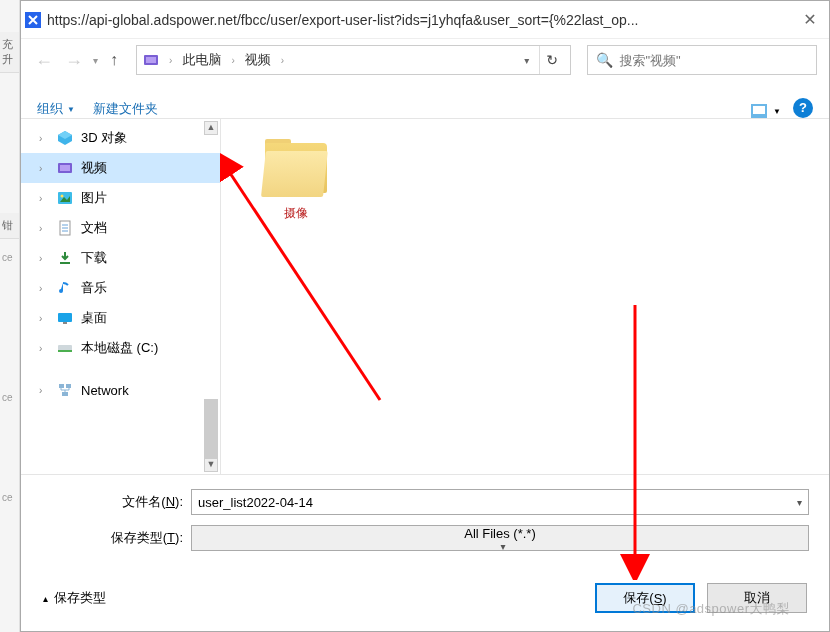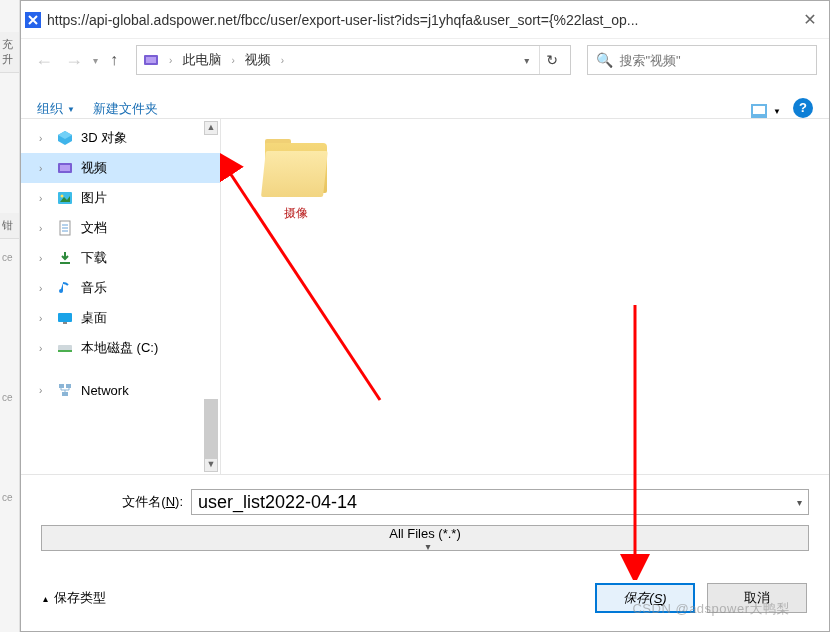--- a/index.html
+++ b/index.html
@@ -57,30 +57,30 @@
 .folder-back { position: absolute; top: 4px; left: 4px; width: 62px; height: 50px; background: linear-gradient(#f5d87a, #e8c460); border-radius: 2px 4px 2px 2px; }
 .folder-tab { position: absolute; top: 0; left: 4px; width: 26px; height: 10px; background: #f0d075; border-radius: 2px 2px 0 0; }
 .folder-front { position: absolute; top: 12px; left: 0; width: 62px; height: 46px; background: linear-gradient(#fce9a8, #f2d582); border-radius: 2px; transform: skewX(-6deg); transform-origin: bottom left; }
 .folder-label { font-size: 12px; color: #b91c1c; }
 
 .bottom-panel { border-top: 1px solid #e5e5e5; padding: 14px 20px 8px 20px; }
 .field-row { display: flex; align-items: center; margin-bottom: 10px; }
 .field-label { width: 150px; text-align: right; font-size: 13px; padding-right: 8px; }
 .field-label u { text-decoration: underline; }
 .field-input { flex: 1; height: 26px; border: 1px solid #aaa; padding: 0 6px; font-size: 13px; display: flex; align-items: center; }
-.field-input input { border: none; outline: none; flex: 1; font-size: 18px; }
+.field-input input { border: none; outline: none; flex: 1; font-size: 13px; }
 .field-input.combo { background: #efefef; justify-content: space-between; flex-direction: column; }
 .combo-arrow { font-size: 10px; color: #555; padding-left: 6px; }
 
 .footer { display: flex; align-items: center; padding: 14px 22px 18px 22px; }
 .hide-folders { font-size: 13px; cursor: pointer; display: flex; align-items: center; gap: 6px; }
 .hide-arrow { font-size: 10px; }
 .footer-spacer { flex: 1; }
 .btn { width: 100px; height: 30px; border: 1px solid #aaa; background: #e8e8e8; font-size: 13px; cursor: pointer; display: flex; align-items: center; justify-content: center; margin-left: 12px; }
-.btn.primary { border: 2px solid #0078d7; background: #e5f1fb; font-style: italic; }
+.btn.primary { border: 2px solid #0078d7; background: #e5f1fb; }
 
 
 .annot { position: absolute; pointer-events: none; }
 .arrow1 { left: 220px; top: 130px; }
 .arrow2 { left: 615px; top: 300px; }
 
 .watermark { position: absolute; right: 40px; bottom: 14px; font-size: 13px; color: rgba(140,140,140,0.6); letter-spacing: 0.5px; pointer-events: none; }
 </style>
 </head>
 <body>
@@ -272,20 +272,23 @@
     <div class="field-row">
       <div class="field-label">
         <span>文件名(</span><u>N</u><span>):</span>
       </div>
       <div class="field-input">
         <input value="user_list2022-04-14" style="">
         <span class="combo-arrow">▾</span>
       </div>
     </div>
     <div class="field-row">
+      <div class="field-label">
+        <span>保存类型(</span><u>T</u><span>):</span>
+      </div>
       <div class="field-input combo">
         <span>All Files (*.*)</span>
         <span class="combo-arrow">▾</span>
       </div>
     </div>
   </div>
 
   <div class="footer">
     <span class="hide-folders">
       <span class="hide-arrow">▴</span>

